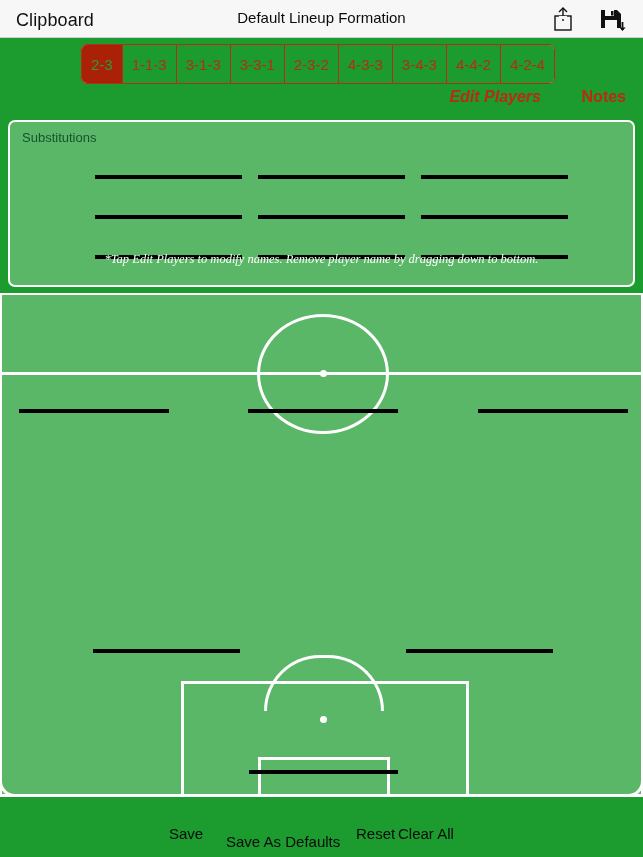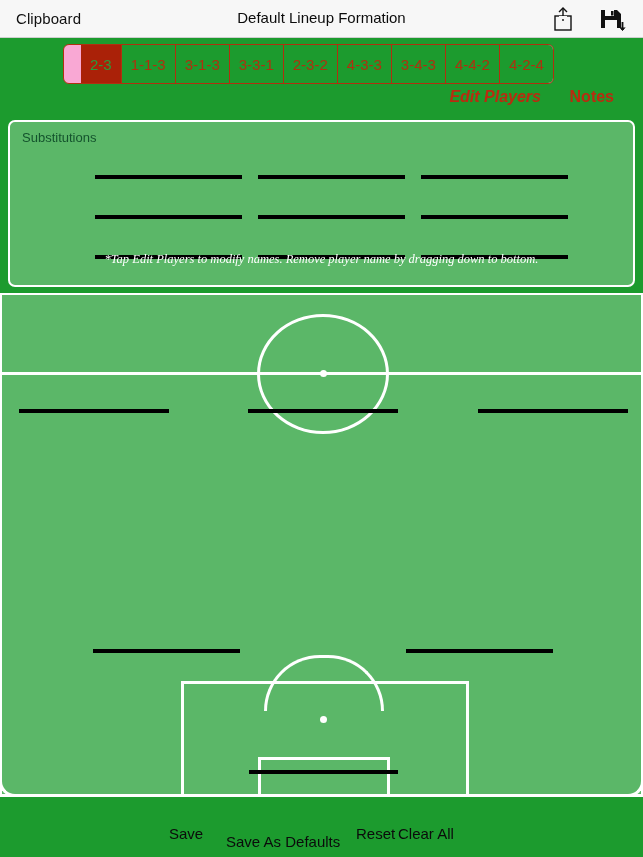--- a/index.html
+++ b/index.html
@@ -24,21 +24,21 @@
     position: absolute;
     left: 0; top: 0;
     width: 643px; height: 38px;
     background: #F7F7F7;
     border-bottom: 1px solid #cfcfcf;
     box-sizing: border-box;
   }
   #nav-clipboard {
     position: absolute;
     left: 16px; top: 10px;
-    font-size: 15px;
+    font-size: 18px;
     color: #111;
     letter-spacing: 0.1px;
   }
   #nav-title {
     position: absolute;
     left: 0; top: 9px;
     width: 643px;
     text-align: center;
     font-size: 15px;
     font-weight: normal;
@@ -56,28 +56,27 @@
   }
 
   
   #formation-bar {
     position: absolute;
     left: 0; top: 38px;
     width: 643px; height: 50px;
   }
   #formation-tabs {
     position: absolute;
-    left: 63px; top: 6px;
+    left: 81px; top: 6px;
     height: 38px;
     display: flex;
     border: 1px solid #B0300F;
     border-radius: 6px;
     overflow: hidden;
     background: #f9a8d4;
-    padding-left: 17px;
   }
   .formation-tab {
     height: 38px;
     box-sizing: border-box;
     display: flex;
     align-items: center;
     justify-content: center;
     padding: 0 9px;
     font-size: 15px;
     color: #B0300F;
@@ -100,21 +99,21 @@
   }
   .red-link {
     position: absolute;
     top: 0;
     font-size: 16px;
     font-weight: bold;
     color: #BA2B10;
     cursor: pointer;
   }
   #edit-players-link { right: 102px; font-style: italic; }
-  #notes-link { right: 29px; padding-left: 22px; }
+  #notes-link { right: 17px; padding-left: 22px; }
 
   
   #subs-panel {
     position: absolute;
     left: 8px; top: 120px;
     width: 627px; height: 167px;
     background: #5BB768;
     border: 2px solid #ffffff;
     border-radius: 7px;
     box-sizing: border-box;

